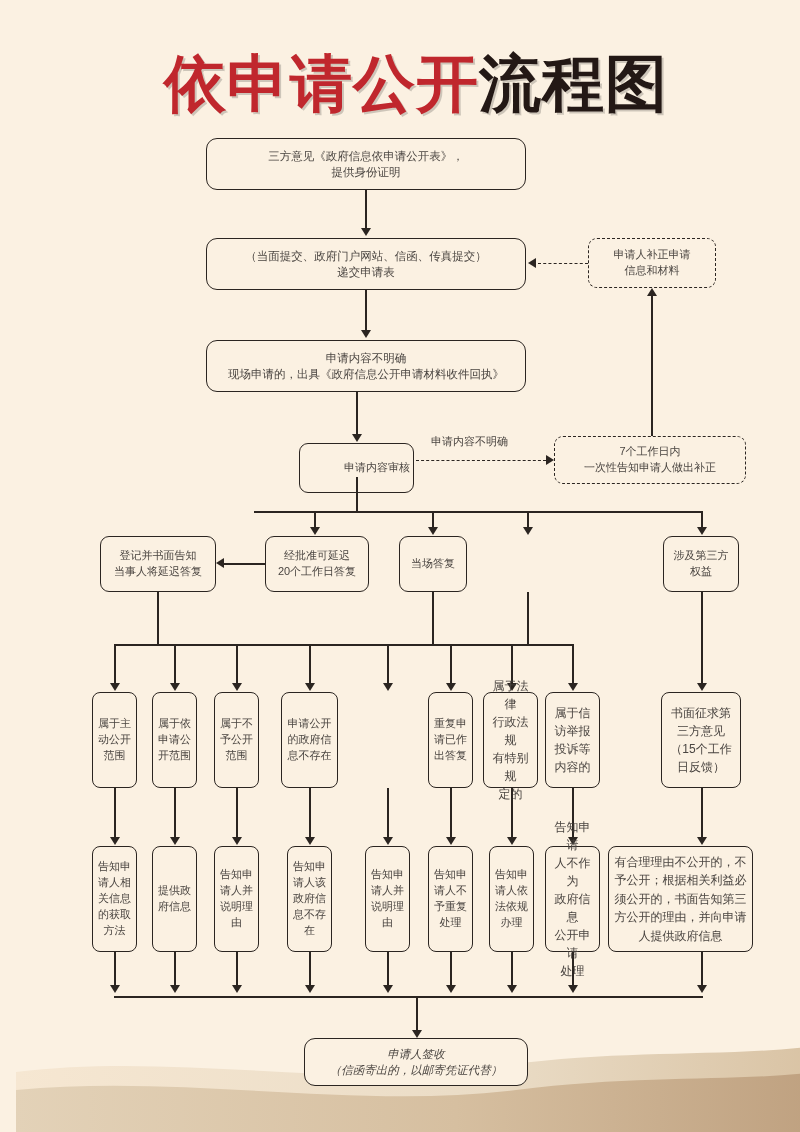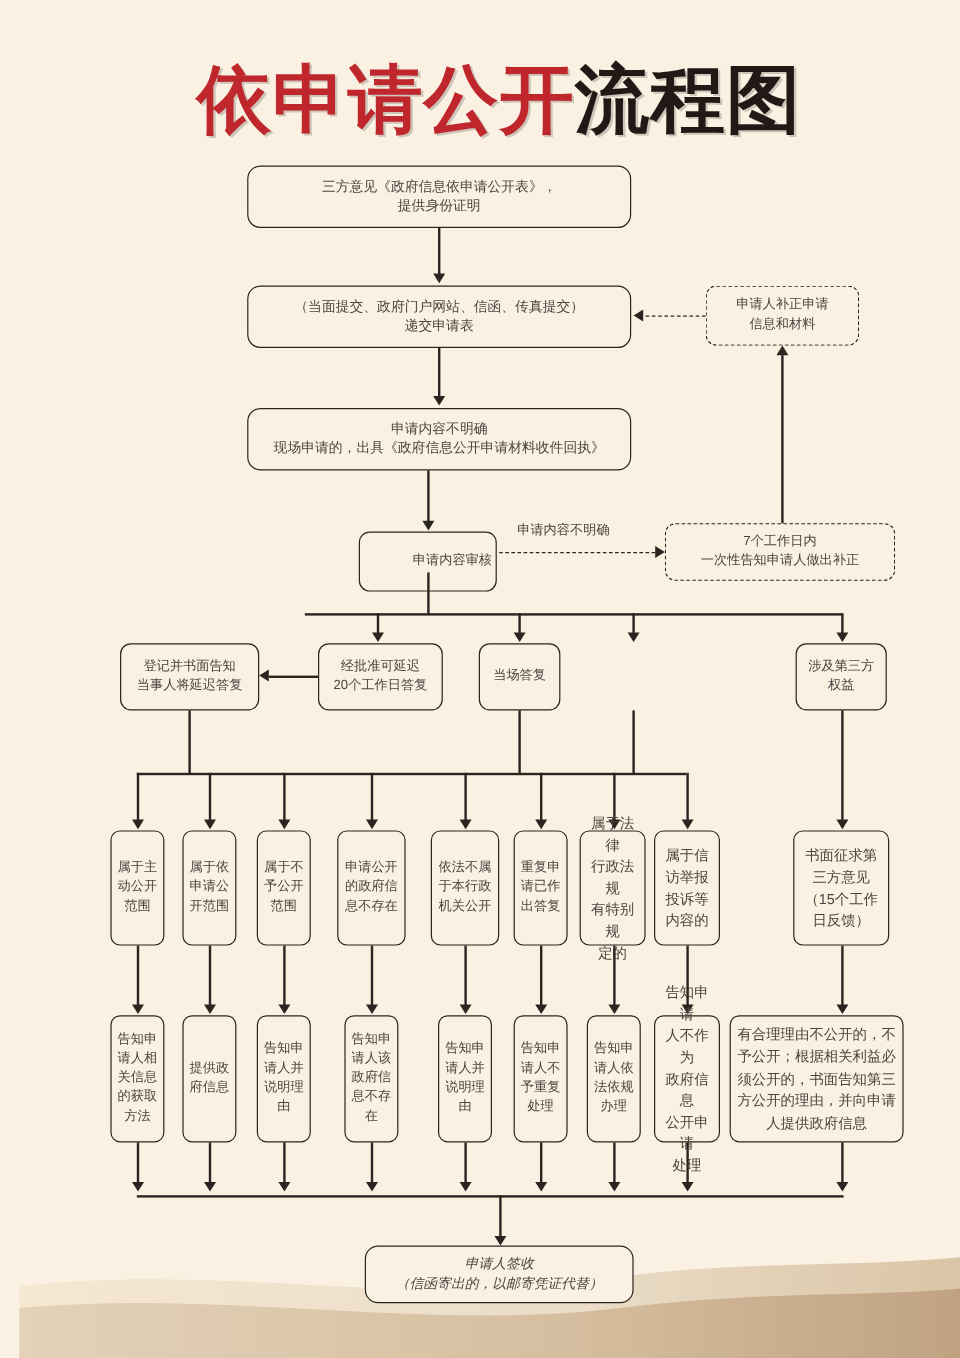--- a/index.html
+++ b/index.html
@@ -231,25 +231,20 @@
   </div>
   <div class="node narrow" style="left:198px;top:692px;width:45px;height:96px;">
     <span style="white-space:pre-line;">属于不
 予公开
 范围</span>
   </div>
   <div class="node narrow" style="left:265px;top:692px;width:57px;height:96px;">
     <span style="white-space:pre-line;">申请公开
 的政府信
 息不存在</span>
-  </div>
-  <div class="node narrow" style="left:343px;top:692px;width:57px;height:96px;">
-    <span style="white-space:pre-line;">依法不属
-于本行政
-机关公开</span>
   </div>
   <div class="node narrow" style="left:412px;top:692px;width:45px;height:96px;">
     <span style="white-space:pre-line;">重复申
 请已作
 出答复</span>
   </div>
   <div class="node tiny" style="left:467px;top:692px;width:55px;height:96px;">
     <span style="white-space:pre-line;">属于法律
 行政法规
 有特别规

